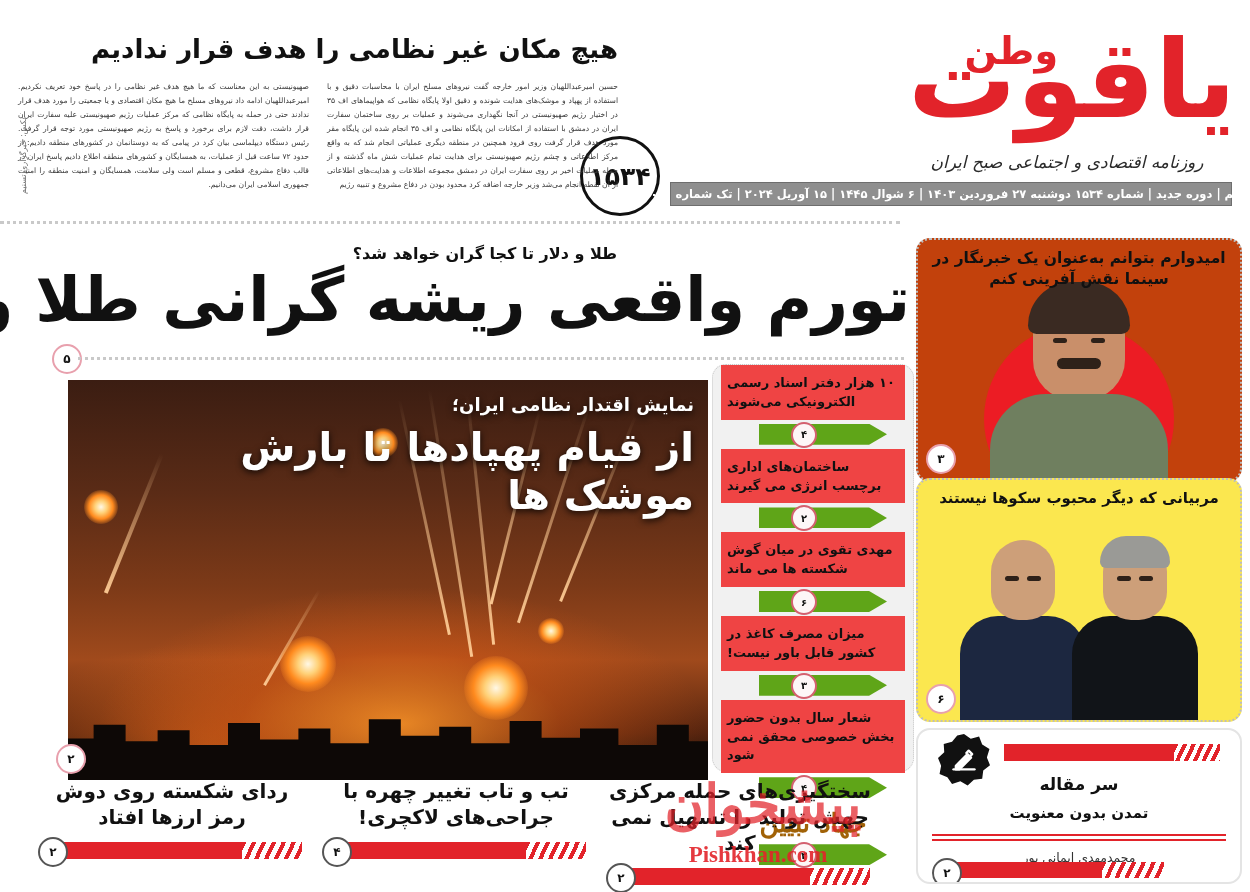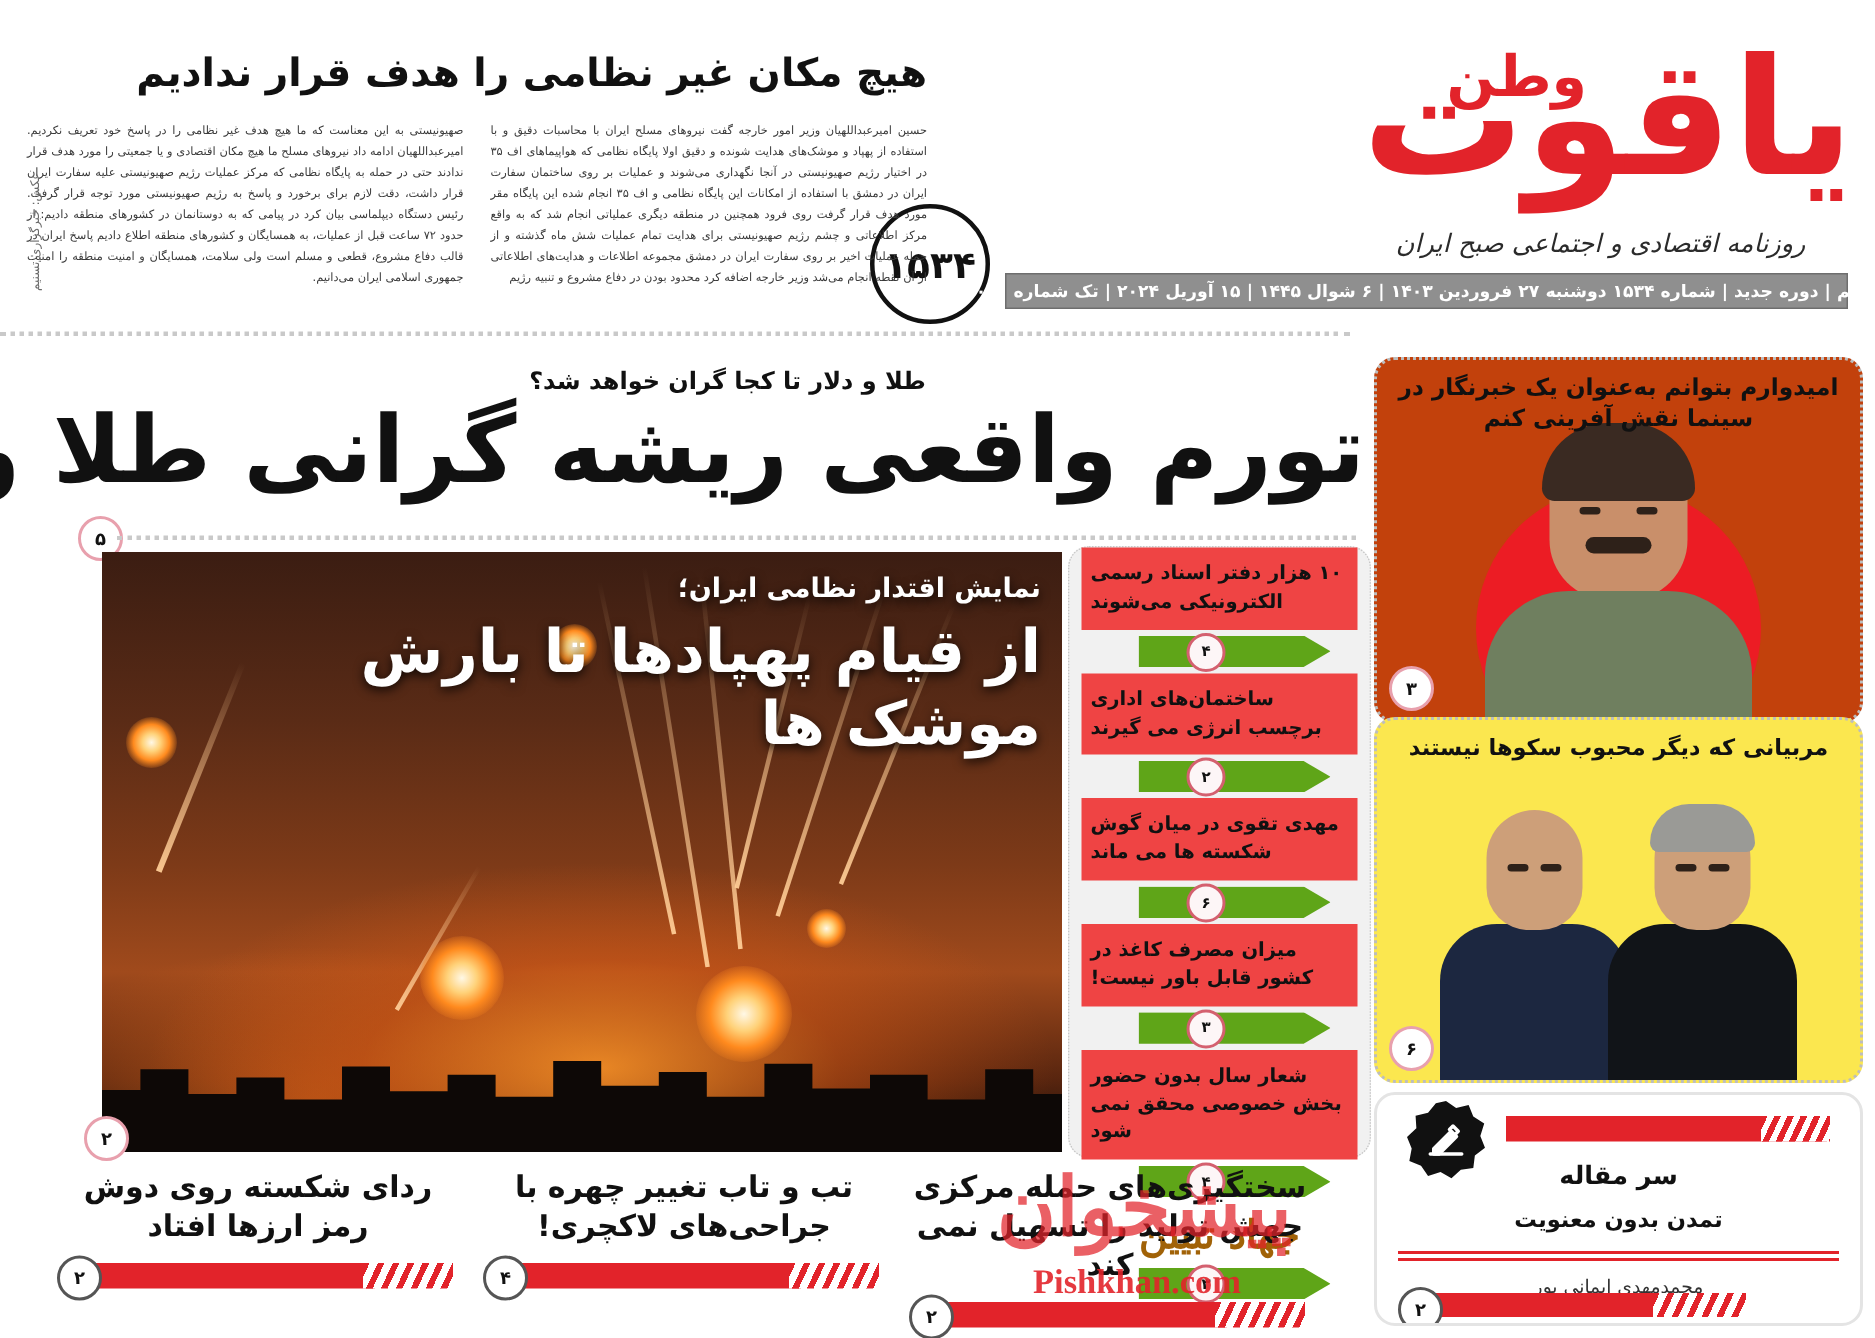--- a/index.html
+++ b/index.html
@@ -88,21 +88,21 @@
 
   .badge-five{position:absolute;left:52px;top:344px;}
 
   .dot-sep2{
     position:absolute;left:78px;top:357px;width:826px;height:0;
     border-top:3px dotted #c9c9c9;
   }
 
   
   .photo{
-    position:absolute;left:68px;top:368px;width:640px;height:400px;
+    position:absolute;left:68px;top:380px;width:640px;height:400px;
     overflow:hidden;background:#140b07;
   }
   .sky{
     position:absolute;inset:0;
     background:
       radial-gradient(ellipse 420px 190px at 52% 86%, rgba(255,150,40,.85) 0%, rgba(220,90,20,.45) 38%, rgba(60,20,8,0) 72%),
       radial-gradient(ellipse 300px 150px at 22% 92%, rgba(255,120,30,.55) 0%, rgba(90,30,10,0) 70%),
       linear-gradient(180deg,#3b1d12 0%,#5a2b16 28%,#7d3a18 52%,#a04a1c 70%,#58250f 88%,#140b07 100%);
   }
   .skyline{

